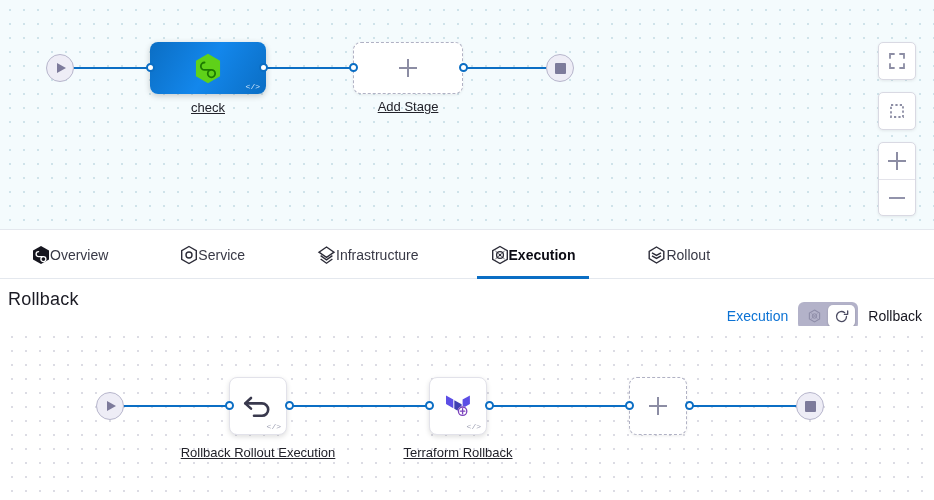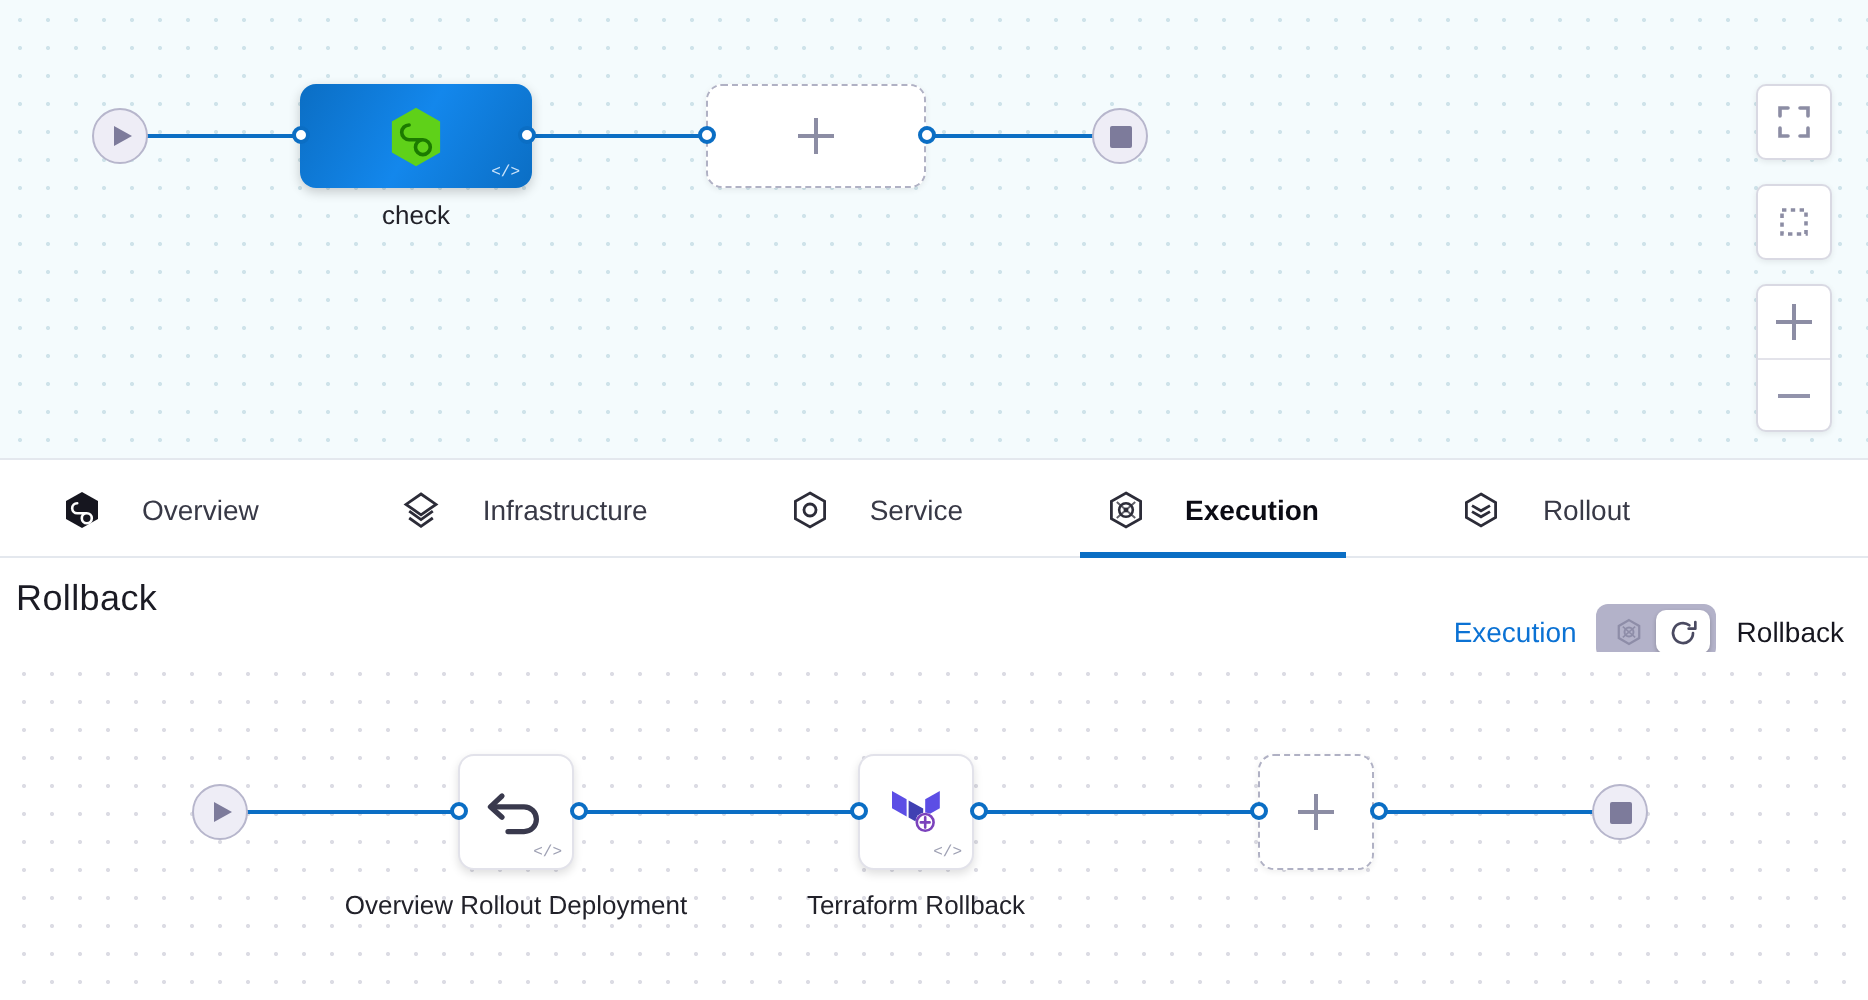--- a/index.html
+++ b/index.html
@@ -58,21 +58,21 @@
   }
   .stage-card .codebadge {
     position: absolute; right: 6px; bottom: 3px; color: #cde5fb;
     font-size: 8px; font-family: "Liberation Mono", monospace; line-height: 1;
   }
   .hex-harness {
     width: 28px; height: 31px; display: block;
   }
   .node-label {
     position: absolute; text-align: center; font-size: 13px; color: #22222a;
-    line-height: 18px; width: 180px;
+    line-height: 18px; width: 180px; text-decoration: underline;
   }
 
   
   .add-node {
     position: absolute; background: #ffffff; border: 1.5px dashed #b0b1c4;
     border-radius: 8px; display: flex; align-items: center; justify-content: center;
     box-shadow: 0 1px 3px rgba(0,0,0,.07);
   }
   .plus-glyph {
     position: relative; width: 18px; height: 18px;
@@ -96,21 +96,21 @@
   .ctrl-btn + .ctrl-btn { border-top: 1px solid #e3e3ea; }
   .ctrl-line-h { width: 16px; height: 2px; background: #9293ab; }
 
   
   .tabbar {
     position: absolute; left: 0; top: 231px; width: 934px; height: 48px;
     background: #ffffff; border-bottom: 1px solid #e4e8ee;
     display: flex; align-items: center; padding-left: 18px;
   }
   .tab {
-    display: flex; align-items: center; gap: 21px; height: 48px;
+    display: flex; align-items: center; gap: 0; height: 48px;
     padding: 0 14px; margin-right: 44px; cursor: pointer; position: relative;
     font-size: 14px; color: #383946; justify-content: space-between;
   }
   .tab.active { font-weight: bold; color: #0b0b14; }
   .tab.active::after {
     content: ""; position: absolute; left: 0; right: 0; bottom: 0;
     height: 3px; background: #0b6ec4;
   }
   .tab svg { display: block; }
 
@@ -184,20 +184,21 @@
       </svg>
       <span class="codebadge">&lt;/&gt;</span>
     </div>
     <div class="node-label" style="left:118px; top:99px;">check</div>
     <div class="port" style="left:146px; top:63px;"></div>
     <div class="port" style="left:259px; top:63px;"></div>
 
     <div class="add-node" style="left:353px; top:42px; width:110px; height:52px;">
       <span class="plus-glyph"></span>
     </div>
+    <div class="node-label" style="left:318px; top:98px;">Add Stage</div>
     <div class="port" style="left:349px; top:63px;"></div>
     <div class="port" style="left:459px; top:63px;"></div>
 
     <div class="endcircle" style="left:546px; top:54px;">
       <span class="stopsq"></span>
     </div>
 
     <div class="ctrl-group" style="right:18px; top:42px;">
       <div class="ctrl-btn">
         <svg width="18" height="18" viewBox="0 0 18 18">
@@ -233,34 +234,34 @@
 
     <div class="tab">
       <svg width="18" height="20" viewBox="0 0 18 20">
         <polygon points="9,1 17,5.5 17,14.5 9,19 1,14.5 1,5.5" fill="#16161f"></polygon>
         <path d="M6.6 6.6 a2.5 2.5 0 0 0 0 5 h4.8 a2.5 2.5 0 0 1 0 5 a2.5 2.5 0 0 1 0-5" fill="none" stroke="#ffffff" stroke-width="1.3" stroke-linecap="round"></path>
       </svg>
       <span>Overview</span>
     </div>
 
     <div class="tab">
+      <svg width="18" height="20" viewBox="0 0 18 20">
+        <polygon points="9,1.5 16.3,5.7 16.3,14.3 9,18.5 1.7,14.3 1.7,5.7" fill="none" stroke="#2c2c38" stroke-width="1.4"></polygon>
+        <circle cx="9" cy="10" r="3" fill="none" stroke="#2c2c38" stroke-width="1.4"></circle>
+      </svg>
+      <span>Service</span>
+    </div>
+
+    <div class="tab">
       <svg width="19" height="20" viewBox="0 0 19 20">
         <path d="M9.5 2 L17 7.2 L9.5 12.4 L2 7.2 Z" fill="none" stroke="#2c2c38" stroke-width="1.4"></path>
         <path d="M3.6 10.6 L9.5 14.8 L15.4 10.6" fill="none" stroke="#2c2c38" stroke-width="1.4"></path>
         <path d="M3.6 14 L9.5 18.2 L15.4 14" fill="none" stroke="#2c2c38" stroke-width="1.4"></path>
       </svg>
       <span>Infrastructure</span>
-    </div>
-
-    <div class="tab">
-      <svg width="18" height="20" viewBox="0 0 18 20">
-        <polygon points="9,1.5 16.3,5.7 16.3,14.3 9,18.5 1.7,14.3 1.7,5.7" fill="none" stroke="#2c2c38" stroke-width="1.4"></polygon>
-        <circle cx="9" cy="10" r="3" fill="none" stroke="#2c2c38" stroke-width="1.4"></circle>
-      </svg>
-      <span>Service</span>
     </div>
 
     <div class="tab active">
       <svg width="18" height="20" viewBox="0 0 18 20">
         <polygon points="9,1.5 16.3,5.7 16.3,14.3 9,18.5 1.7,14.3 1.7,5.7" fill="none" stroke="#2c2c38" stroke-width="1.4"></polygon>
         <circle cx="9" cy="10" r="3.4" fill="none" stroke="#2c2c38" stroke-width="1.3"></circle>
         <circle cx="9" cy="10" r="1.2" fill="#2c2c38"></circle>
         <path d="M4.4 6 L13.6 14 M13.6 6 L4.4 14" stroke="#2c2c38" stroke-width="1" opacity=".75"></path>
       </svg>
       <span>Execution</span>
@@ -312,21 +313,21 @@
       <span class="play"></span>
     </div>
 
     <div class="step-card" style="left:229px; top:51px;">
       <svg width="32" height="30" viewBox="0 0 32 30">
         <path d="M9 7 L3.2 12.4 L9 17.6" fill="none" stroke="#39394d" stroke-width="2.6" stroke-linecap="round" stroke-linejoin="round"></path>
         <path d="M3.6 12.4 H20 a6.2 6.2 0 0 1 0 12.4 h-8" fill="none" stroke="#39394d" stroke-width="2.6" stroke-linecap="round"></path>
       </svg>
       <span class="codebadge">&lt;/&gt;</span>
     </div>
-    <div class="node-label" style="left:168px; top:118px; width:180px;">Overview Rollout Deployment</div>
+    <div class="node-label" style="left:168px; top:118px; width:180px;">Rollback Rollout Execution</div>
     <div class="port" style="left:225px; top:75px;"></div>
     <div class="port" style="left:285px; top:75px;"></div>
 
     <div class="step-card" style="left:429px; top:51px;">
       <svg width="32" height="32" viewBox="0 0 32 32">
         <polygon points="4,5.5 11.3,9.6 11.3,18.2 4,14.1" fill="#5c4ee5"></polygon>
         <polygon points="12.3,10.2 19.6,14.3 19.6,22.9 12.3,18.8" fill="#4040b2"></polygon>
         <polygon points="20.6,9.6 27.9,5.5 27.9,14.1 20.6,18.2" fill="#5c4ee5"></polygon>
         <circle cx="20.6" cy="21.2" r="5" fill="#ffffff"></circle>
         <circle cx="20.6" cy="21.2" r="4.2" fill="none" stroke="#7b42bc" stroke-width="1.3"></circle>

